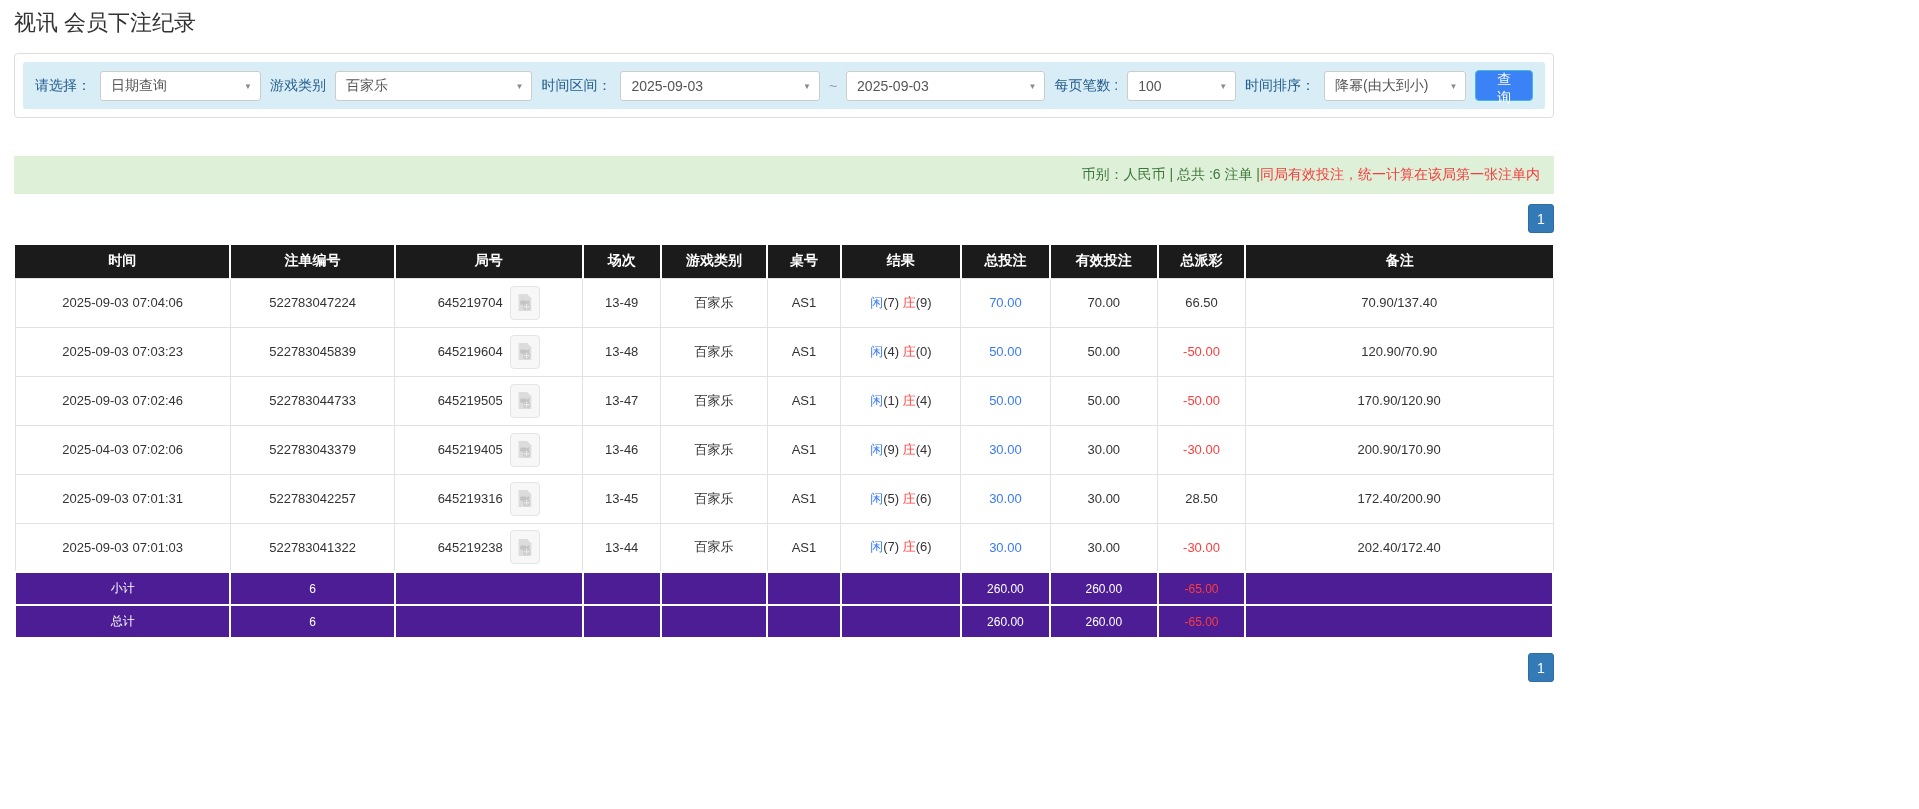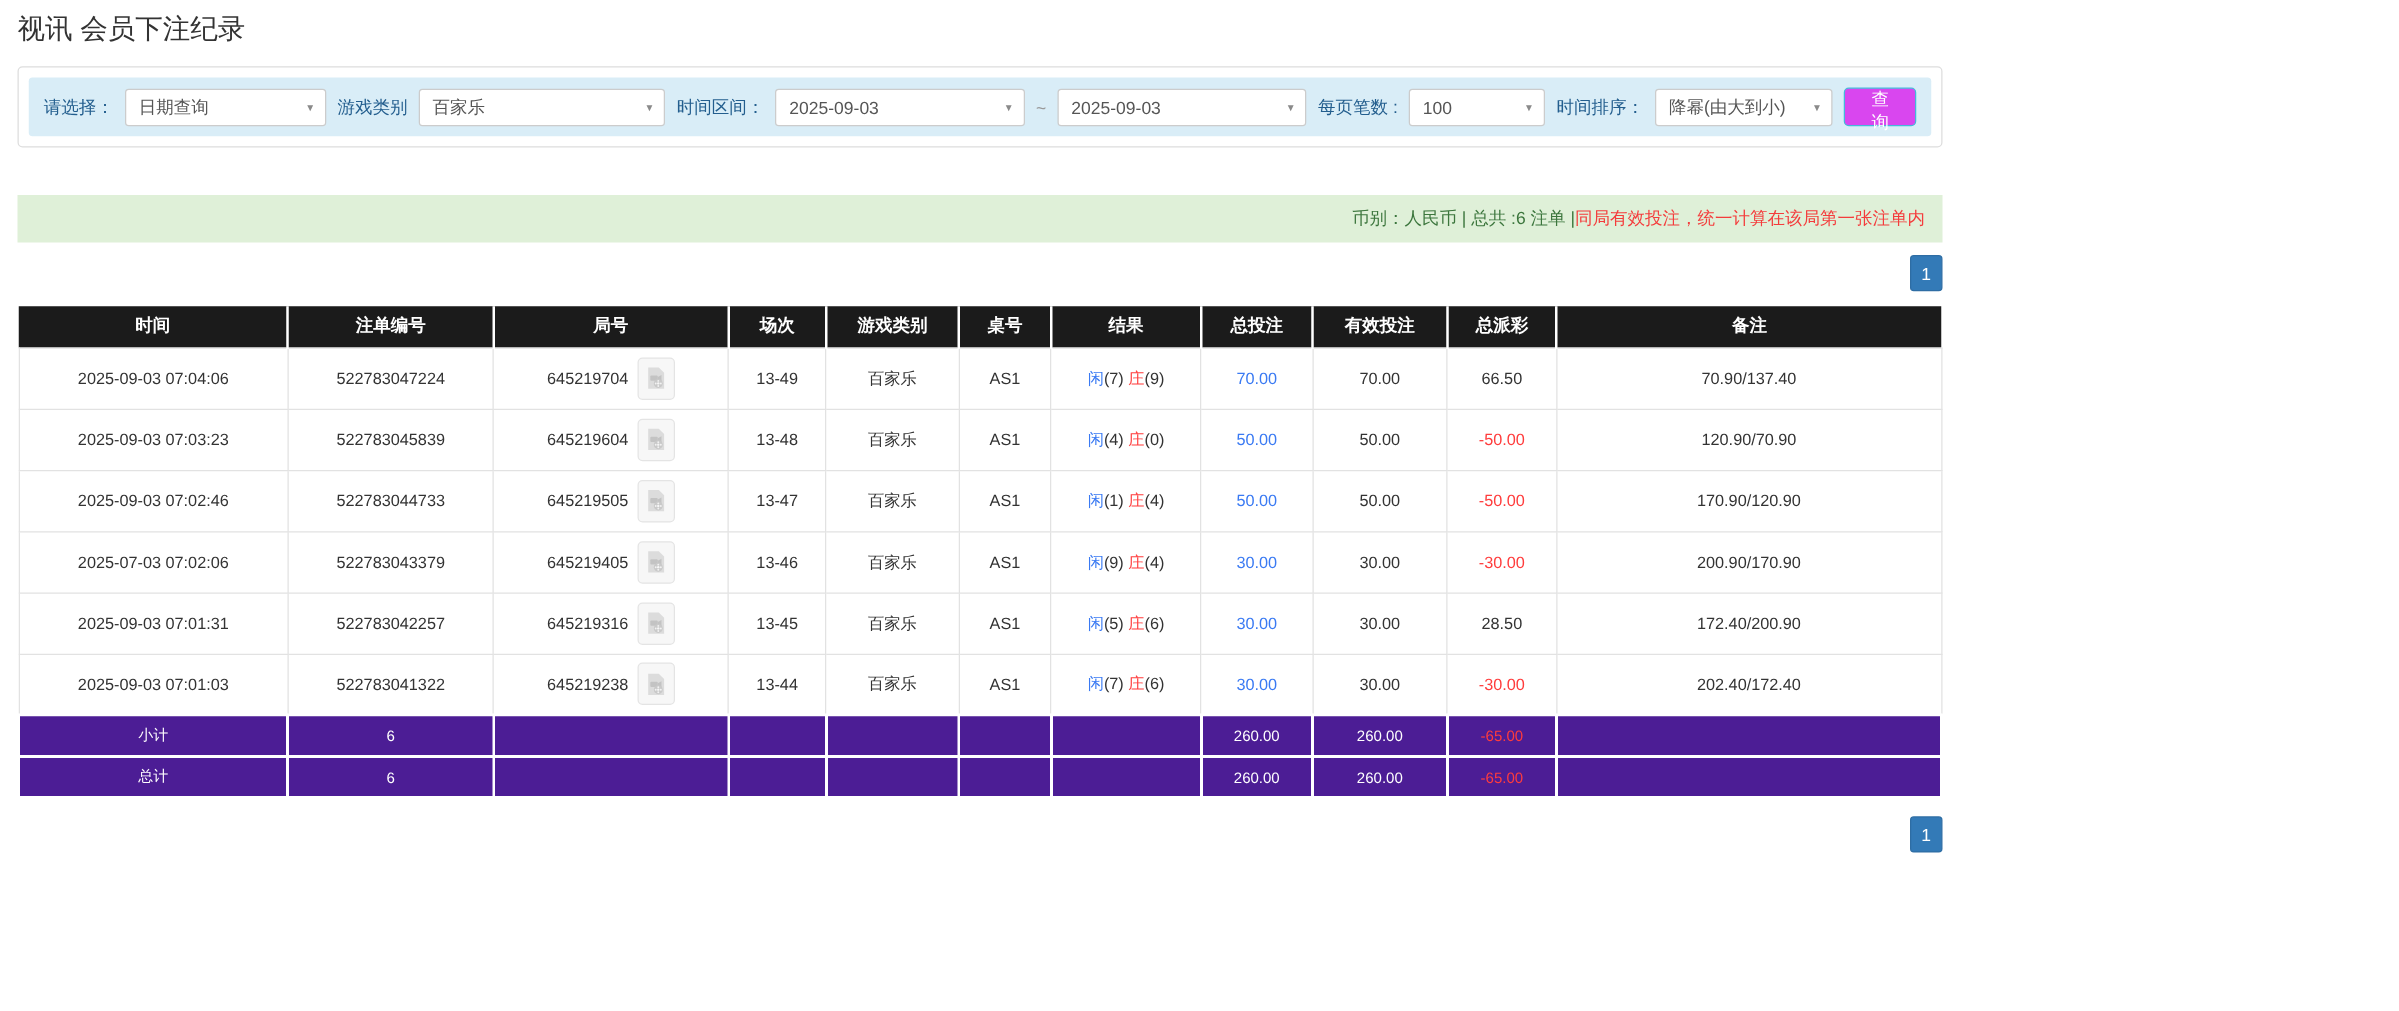--- a/index.html
+++ b/index.html
@@ -24,21 +24,21 @@
   .select {
     position:relative; background:#fff; border:1px solid #ccc; border-radius:3px;
     height:30px; display:flex; align-items:center; padding:0 26px 0 10px;
     color:#555; cursor:pointer; white-space:nowrap;
   }
   .select .arr { position:absolute; right:8px; top:50%; transform:translateY(-50%); font-size:8px; color:#8a8a8a; }
   .w148 { width:163px; } .w200 { width:200px; } .w168 { width:144px; }
   .w170 { width:202px; } .w110 { width:110px; }
   .tilde { color:#999; }
   .btn-query {
-    background:#d946ef; border:1px solid #46b8da; color:#fff; border-radius:4px;
+    background:#3b82f6; border:1px solid #46b8da; color:#fff; border-radius:4px;
     height:31px; padding:0 14px; font-size:14px; cursor:pointer;
   }
 
   
   .alert-bar {
     margin-top:38px; background:#dff0d8; padding:10px 14px;
     display:flex; justify-content:flex-end; align-items:center; font-size:14px;
   }
   .alert-left { color:#3c763d; }
   .alert-right { color:#f43c3c; }
@@ -242,21 +242,21 @@
           <td>13-47</td>
           <td>百家乐</td>
           <td>AS1</td>
           <td><span class="t-blue">闲</span><span>(1)</span> <span class="t-red">庄</span><span>(4)</span></td>
           <td><a class="bet-link">50.00</a></td>
           <td>50.00</td>
           <td><span class="neg">-50.00</span></td>
           <td>170.90/120.90</td>
         </tr>
         <tr>
-          <td>2025-07-03 07:02:06</td>
+          <td>2025-04-03 07:02:06</td>
           <td>522783043379</td>
           <td><span class="round-wrap">
               <span>645219405</span>
               <button class="video-btn">
                 <svg width="17" height="19" viewBox="0 0 20 22">
                   <path d="M3 1h10l5 5v15H3z" fill="#dcdcdc"></path>
                   <rect x="5" y="8.5" width="7" height="5" rx="1" fill="#c3c3c3"></rect>
                   <path d="M12 10l3.5-2v6l-3.5-2z" fill="#c3c3c3"></path>
                   <circle cx="12.5" cy="16" r="4.2" fill="#c9c9c9"></circle>
                   <circle cx="12.5" cy="16" r="1.1" fill="#f7f7f7"></circle>

